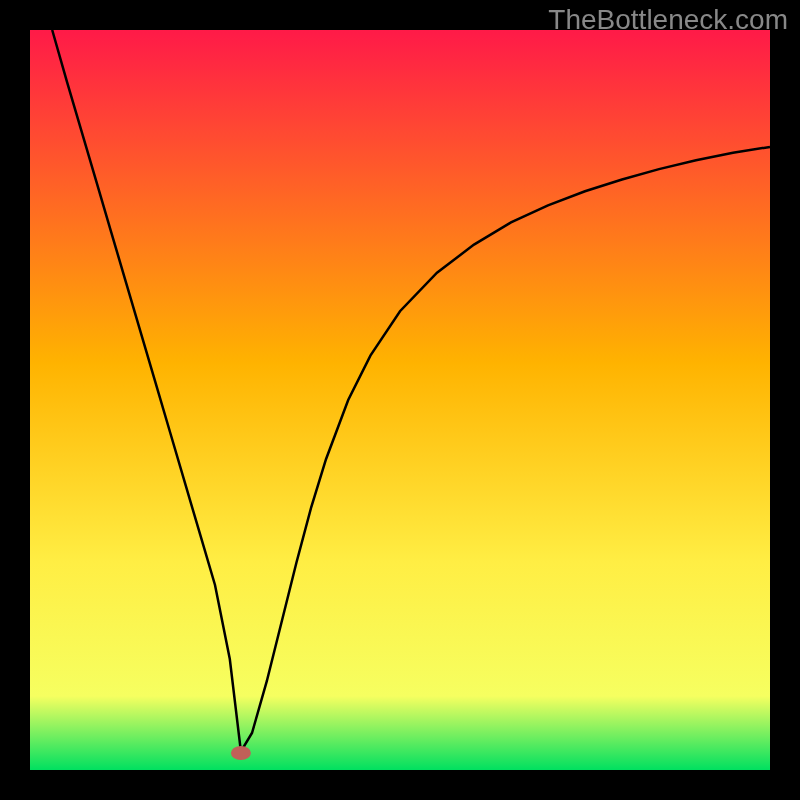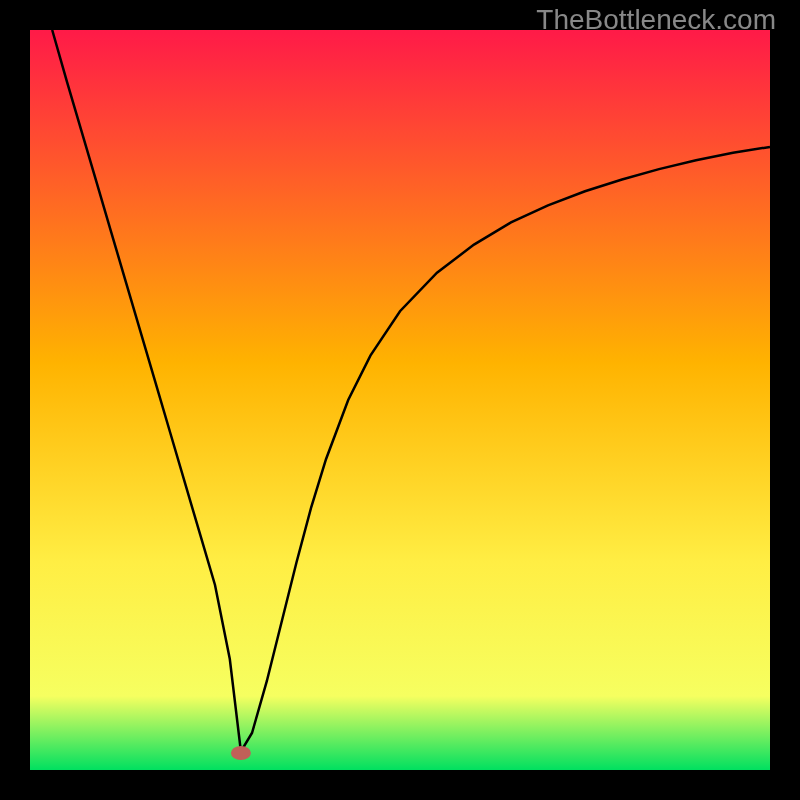--- a/index.html
+++ b/index.html
@@ -11,21 +11,21 @@
     width: 800px;
     height: 800px;
     position: relative;
   }
   svg {
     display: block;
   }
   .watermark {
     position: absolute;
     top: 4px;
-    right: 24px;
+    right: 12px;
     font-family: Arial, Helvetica, sans-serif;
     font-size: 28px;
     color: #888;
     pointer-events: none;
   }
 </style>
 </head>
 <body>
 
 <div class="wrap">

